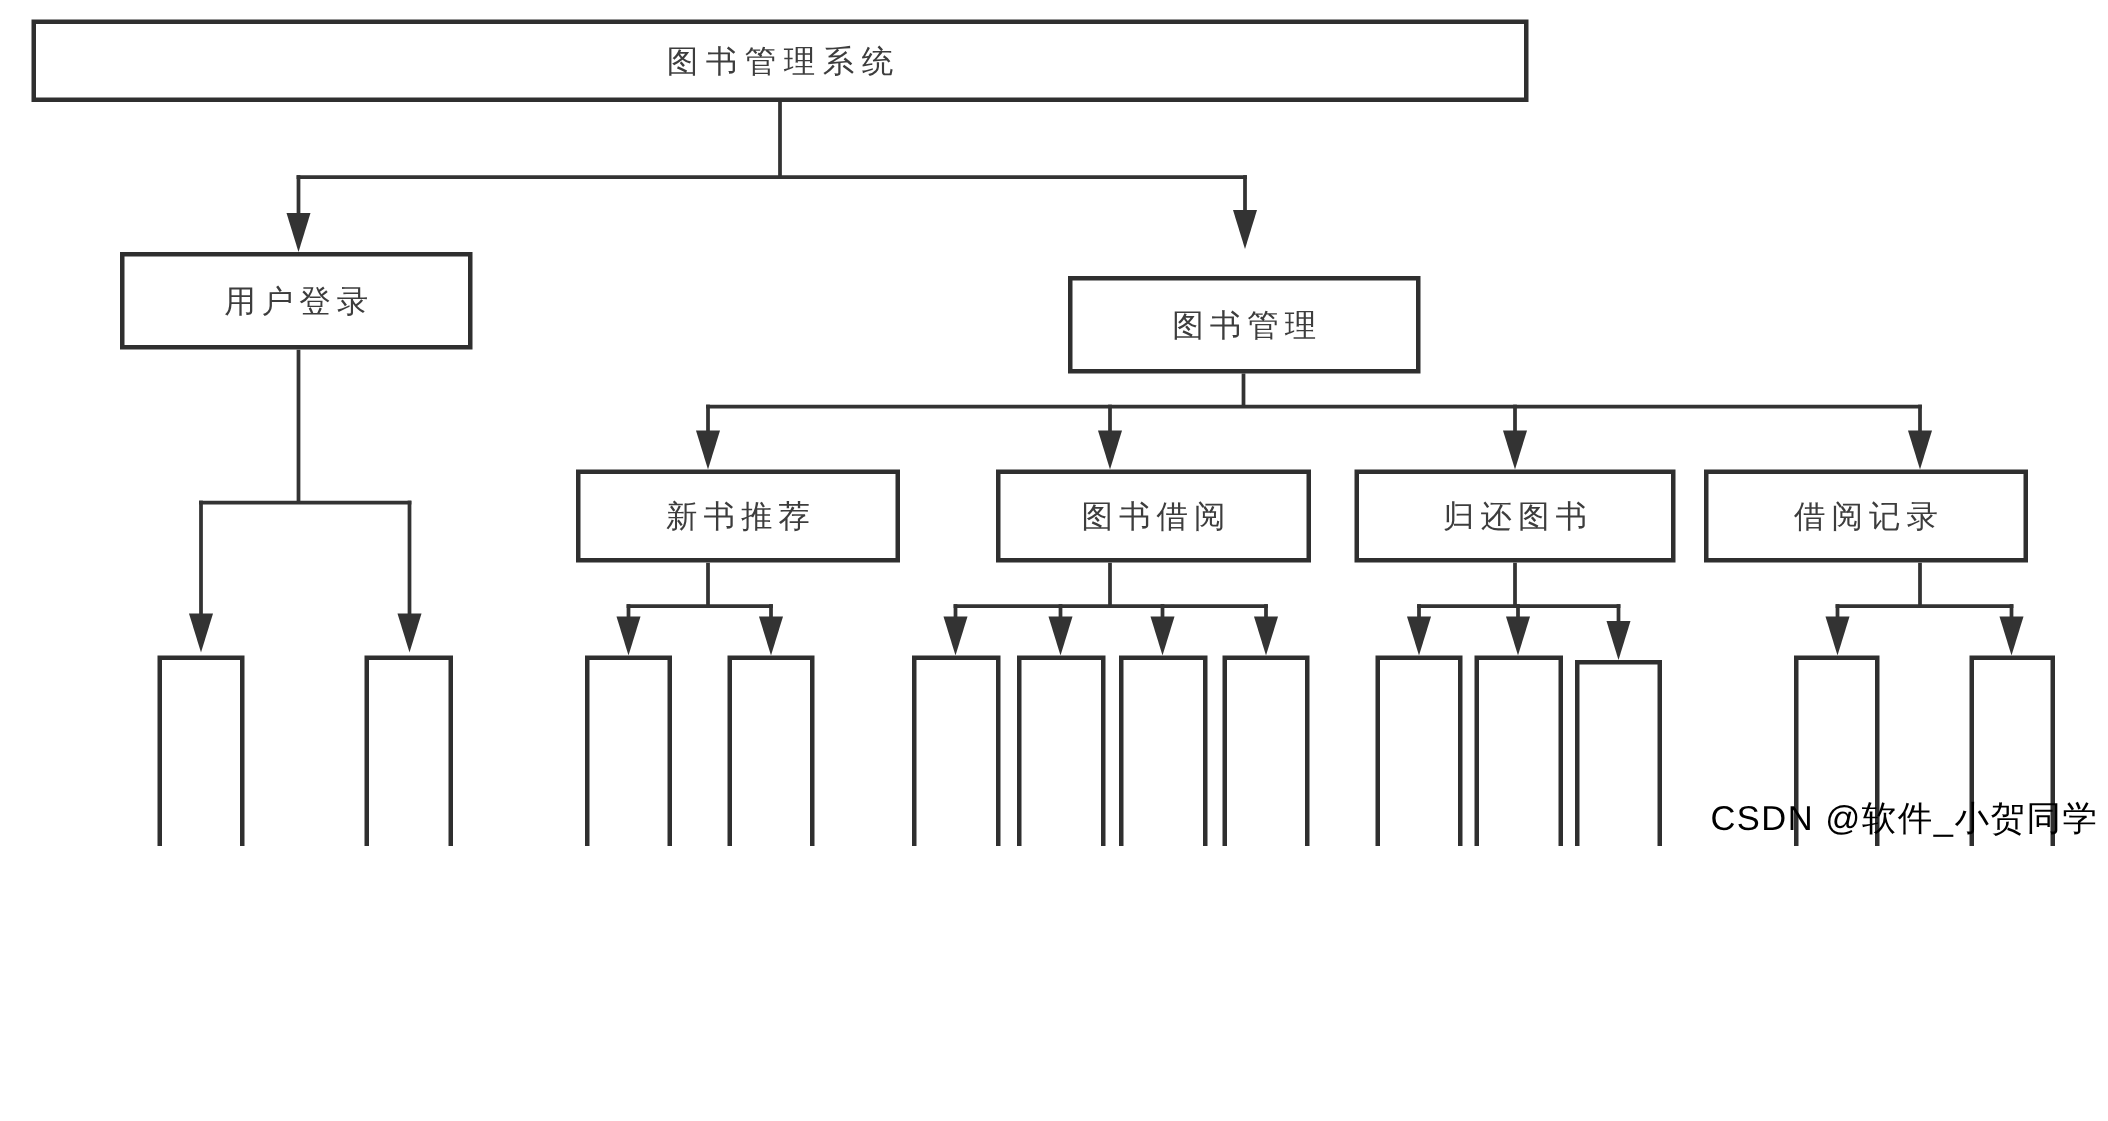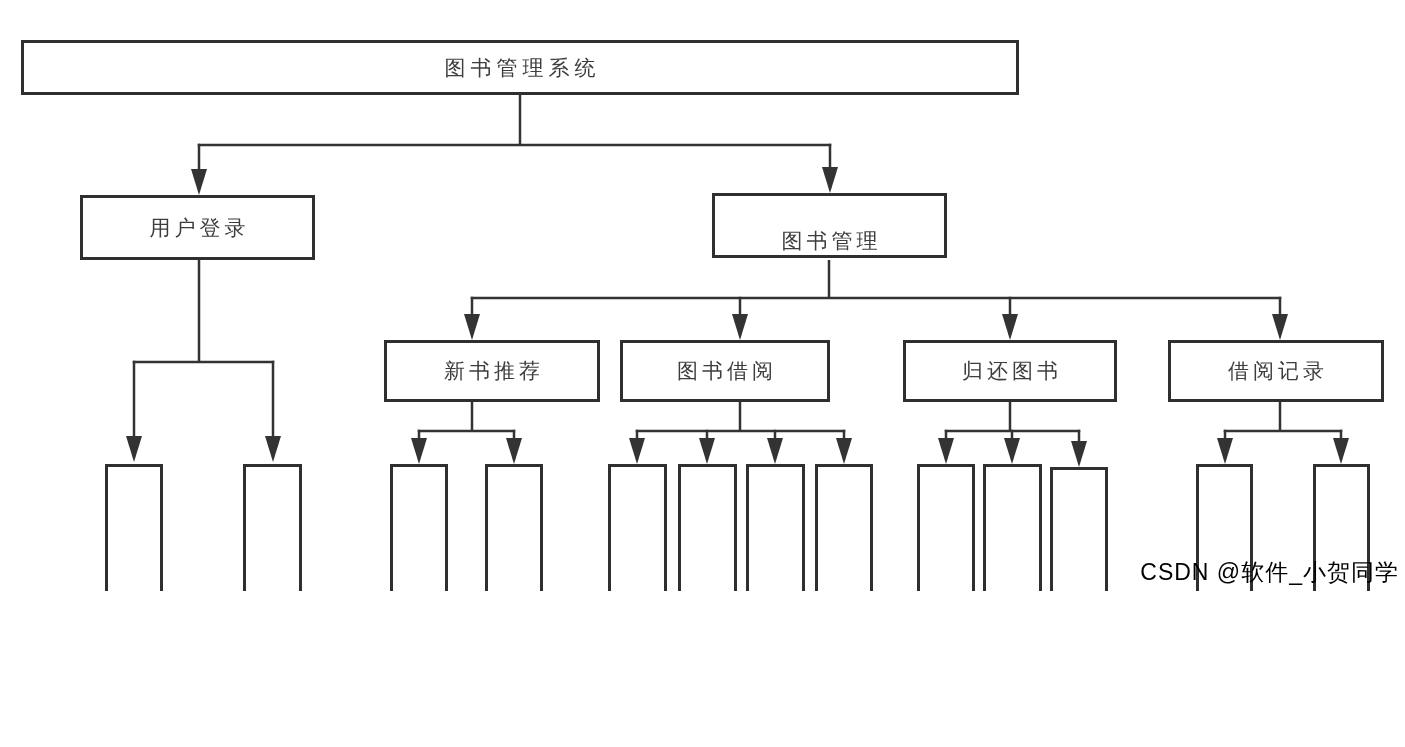--- a/index.html
+++ b/index.html
@@ -3,21 +3,20 @@
 <meta charset="utf-8">
 <style>
   html, body { margin: 0; padding: 0; background: #ffffff; }
   body { font-family: "Liberation Sans", "DejaVu Sans", sans-serif; }
   .canvas {
     position: relative;
     width: 1405px;
     height: 564px;
     background: #ffffff;
     overflow: hidden;
-    margin-top: 27px;
   }
   .wires { position: absolute; left: 0; top: 0; width: 1405px; height: 747px; }
   .node {
     position: absolute;
     box-sizing: border-box;
     border: 3px solid #2f2f2f;
     background: #ffffff;
     display: flex;
     align-items: center;
     justify-content: center;
@@ -144,34 +143,34 @@
     </g>
   </svg>
 
   <div class="node" style="left:21px; top:13px; width:998px; height:55px;">
     <span class="root-label">图书管理系统</span>
   </div>
 
   <div class="node" style="left:80px; top:168px; width:235px; height:65px;">
     <span class="hlabel">用户登录</span>
   </div>
-  <div class="node" style="left:712px; top:166px; width:235px; height:65px;align-items:flex-end;">
+  <div class="node" style="left:712px; top:184px; width:235px; height:65px;">
     <span class="hlabel">图书管理</span>
   </div>
 
   <div class="node" style="left:384px; top:313px; width:216px; height:62px;">
     <span class="hlabel">新书推荐</span>
   </div>
-  <div class="node" style="left:620px; top:313px; width:210px; height:62px;">
+  <div class="node" style="left:664px; top:313px; width:210px; height:62px;">
     <span class="hlabel">图书借阅</span>
   </div>
   <div class="node" style="left:903px; top:313px; width:214px; height:62px;">
     <span class="hlabel">归还图书</span>
   </div>
-  <div class="node" style="left:1168px; top:313px; width:216px; height:62px;">
+  <div class="node" style="left:1136px; top:313px; width:216px; height:62px;">
     <span class="hlabel">借阅记录</span>
   </div>
 
   <div class="node vnode" style="left:105px; top:437px;">
     <span class="vlabel">用户登录</span>
   </div>
   <div class="node vnode" style="left:243px; top:437px; width:59px;">
     <span class="vlabel">注销登录</span>
   </div>
 

